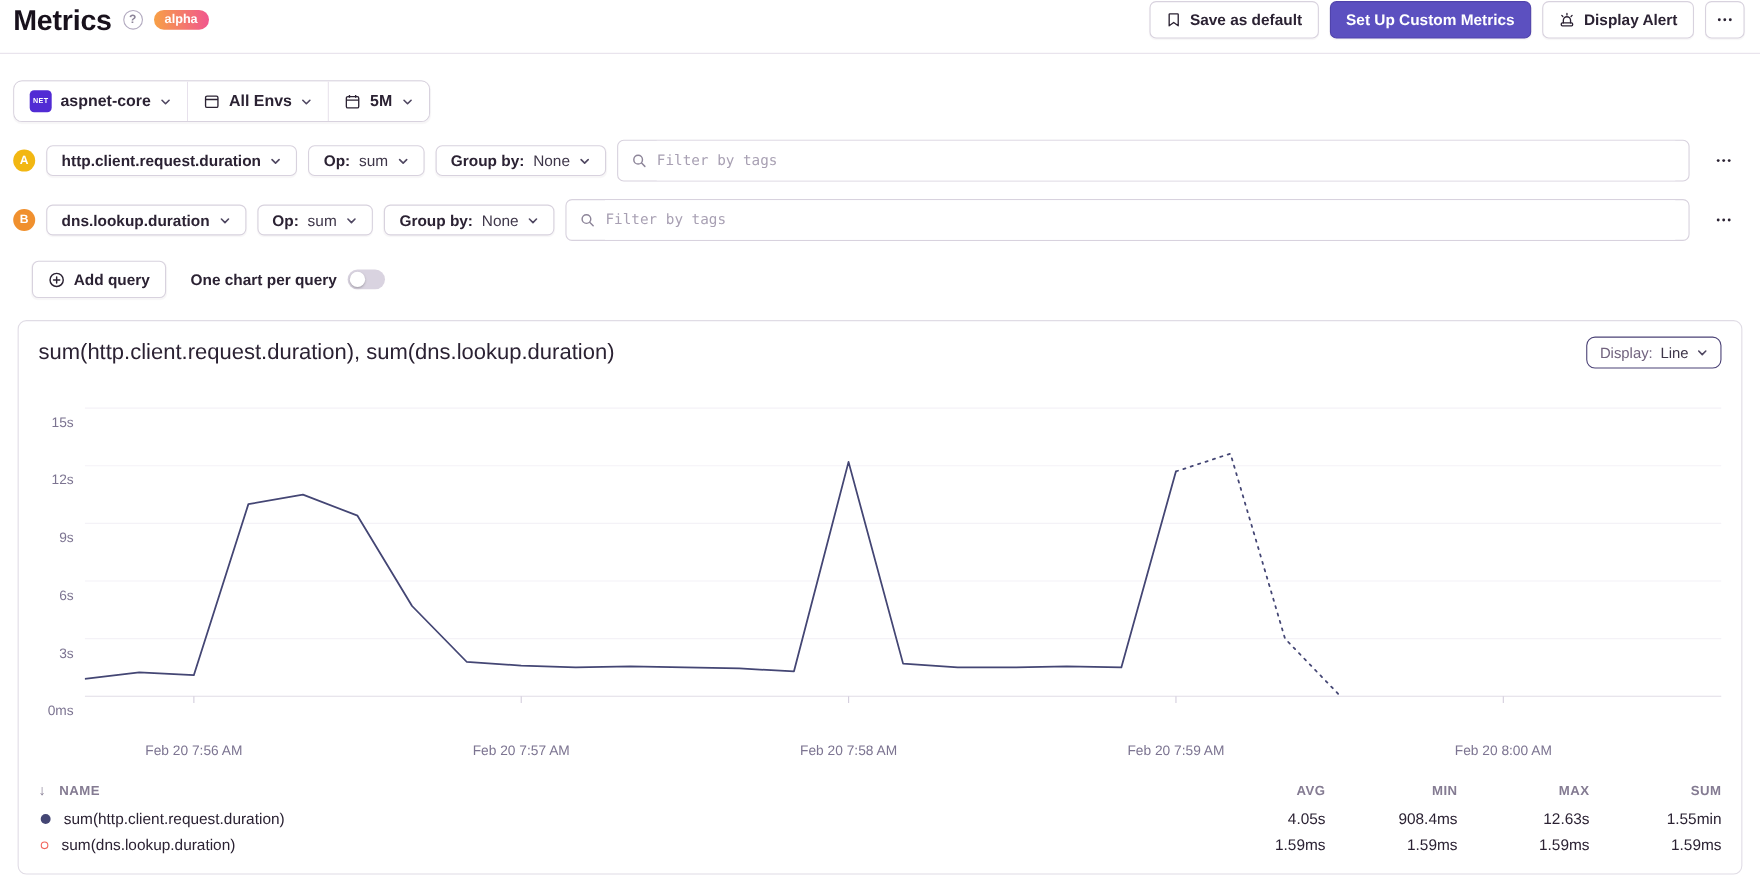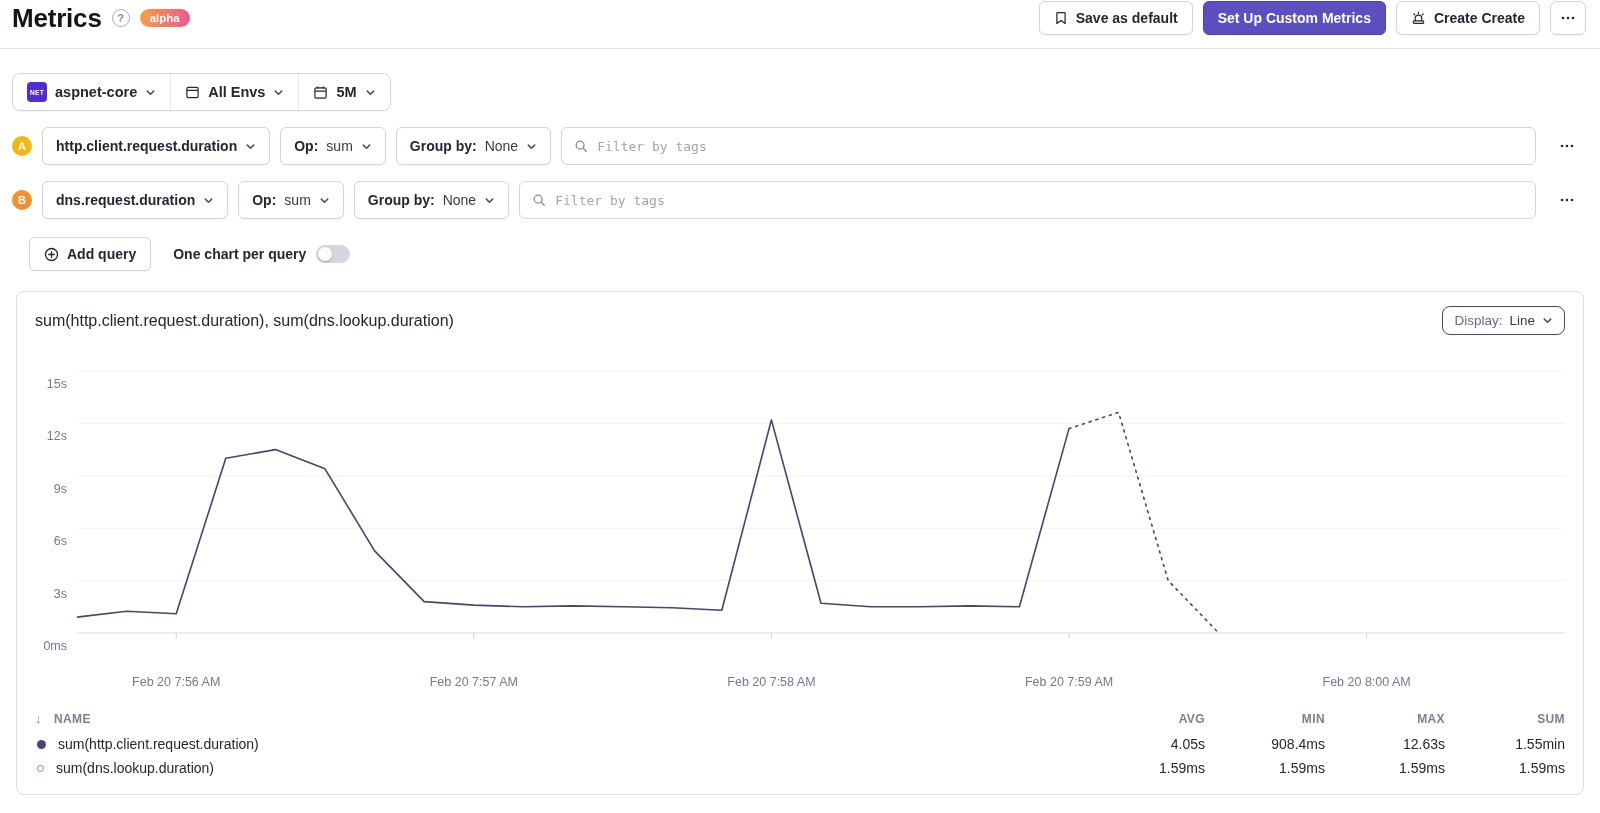--- a/index.html
+++ b/index.html
@@ -36,21 +36,21 @@
          font-family:inherit; font-size:14.5px; font-weight:700; color:#2b2233; cursor:pointer; }
   .seg:last-child { border-right:none; }
   .platform-icon { width:20px; height:20px; border-radius:4px; background:#512bd4;
                    color:#fff; font-size:6.5px; font-weight:700; display:flex;
                    align-items:center; justify-content:center; letter-spacing:0.3px; }
   .chev { color:#4f4761; flex:none; }
   
   .query-row { display:flex; align-items:center; gap:10px; padding:0 12px; margin-top:16px; }
   .qbadge { width:20px; height:20px; border-radius:50%; color:#fff; flex:none;
             font-size:11px; font-weight:700; display:flex; align-items:center; justify-content:center; }
-  .ctrl { height:38px; display:inline-flex; align-items:center; gap:8px;
+  .ctrl { height:28px; display:inline-flex; align-items:center; gap:8px;
           background:#fff; border:1px solid #d8d2de; border-radius:6px; padding:0 13px;
           font-family:inherit; font-size:14px; color:#2b2233; cursor:pointer;
           box-shadow:0 1px 1px rgba(40,30,60,0.04); white-space:nowrap; }
   .ctrl .bold { font-weight:700; }
   .ctrl .val { color:#3e3649; }
   .tagfilter { flex:1; height:38px; display:flex; align-items:center; gap:9px;
                background:#fff; border:1px solid #d8d2de; border-radius:6px; padding:0 12px; }
   .tagfilter-input { border:none; outline:none; flex:1; height:100%;
                      font-family:"DejaVu Sans Mono", monospace; font-size:13px; color:#a21caf; }
   .tagfilter-input::placeholder { color:#a8a0b3; }
@@ -60,21 +60,21 @@
   .query-toolbar { display:flex; align-items:center; gap:22px; padding:18px 12px 0 29px; }
   .toggle-group { display:flex; align-items:center; gap:10px; }
   .toggle-label { font-weight:700; font-size:14px; }
   .toggle { width:34px; height:18px; border-radius:9px; background:#d9d3e0;
             position:relative; display:inline-block; cursor:pointer; }
   .toggle .knob { position:absolute; left:2px; top:2px; width:14px; height:14px;
                   border-radius:50%; background:#fff; box-shadow:0 1px 2px rgba(0,0,0,0.25); }
   
   .panel { margin:20px 16px 0 16px; border:1px solid #e0dce5; border-radius:8px; background:#fff; }
   .panel-head { display:flex; justify-content:space-between; align-items:center; padding:14px 18px 4px 18px; }
-  .panel-title { font-size:16px; color:#2b2233; }
+  .panel-title { font-size:20px; color:#2b2233; }
   .display-select { display:inline-flex; align-items:center; gap:7px; background:#fff;
                     border:1.5px solid #4b4276; border-radius:8px; padding:6px 11px;
                     font-family:inherit; font-size:13.5px; cursor:pointer; }
   .disp-label { color:#71637e; }
   .disp-value { color:#3e3649; }
   .plot { display:flex; padding:14px 18px 0 8px; }
   .ygutter { width:52px; position:relative; flex:none; }
   .ylab { position:absolute; right:10px; font-size:12.5px; color:#7c7491; }
   .chart-area { flex:1; position:relative; }
   #chart-svg { display:block; width:100%; height:302px; }
@@ -112,21 +112,21 @@
       </button>
       <button class="btn primary">Set Up Custom Metrics</button>
       <button class="btn">
         <span class="ic">
           <svg viewBox="0 0 16 16" width="15" height="15" fill="none" stroke="currentColor" stroke-width="1.3" stroke-linecap="round" stroke-linejoin="round">
               <path d="M4.5 10.5V8a3.5 3.5 0 0 1 7 0v2.5"></path>
               <rect x="2.5" y="10.5" width="11" height="2.8" rx="1"></rect>
               <path d="M8 1.3v1.5M3 3.2l1 1M13 3.2l-1 1"></path>
             </svg>
         </span>
-        <span>Create Create</span>
+        <span>Display Alert</span>
       </button>
       <button class="btn iconbtn">
         <span class="ic">
           <svg viewBox="0 0 16 16" width="16" height="16" fill="currentColor">
               <circle cx="3" cy="8" r="1.3"></circle>
               <circle cx="8" cy="8" r="1.3"></circle>
               <circle cx="13" cy="8" r="1.3"></circle>
             </svg>
         </span>
       </button>
@@ -205,21 +205,21 @@
           <svg viewBox="0 0 16 16" width="16" height="16" fill="currentColor">
             <circle cx="3" cy="8" r="1.3"></circle>
             <circle cx="8" cy="8" r="1.3"></circle>
             <circle cx="13" cy="8" r="1.3"></circle>
           </svg>
         </button>
       </div>
       <div class="query-row">
         <span class="qbadge" style="background:#f0902e">B</span>
         <button class="ctrl">
-          <span class="bold">dns.request.duration</span>
+          <span class="bold">dns.lookup.duration</span>
           <svg class="chev" viewBox="0 0 12 12" width="11" height="11">
             <path d="M2.5 4.5 6 8l3.5-3.5" fill="none" stroke="currentColor" stroke-width="1.6" stroke-linecap="round" stroke-linejoin="round"></path>
           </svg>
         </button>
         <button class="ctrl">
           <span class="bold">Op:</span>
           <span class="val">sum</span>
           <svg class="chev" viewBox="0 0 12 12" width="11" height="11">
             <path d="M2.5 4.5 6 8l3.5-3.5" fill="none" stroke="currentColor" stroke-width="1.6" stroke-linecap="round" stroke-linejoin="round"></path>
           </svg>

